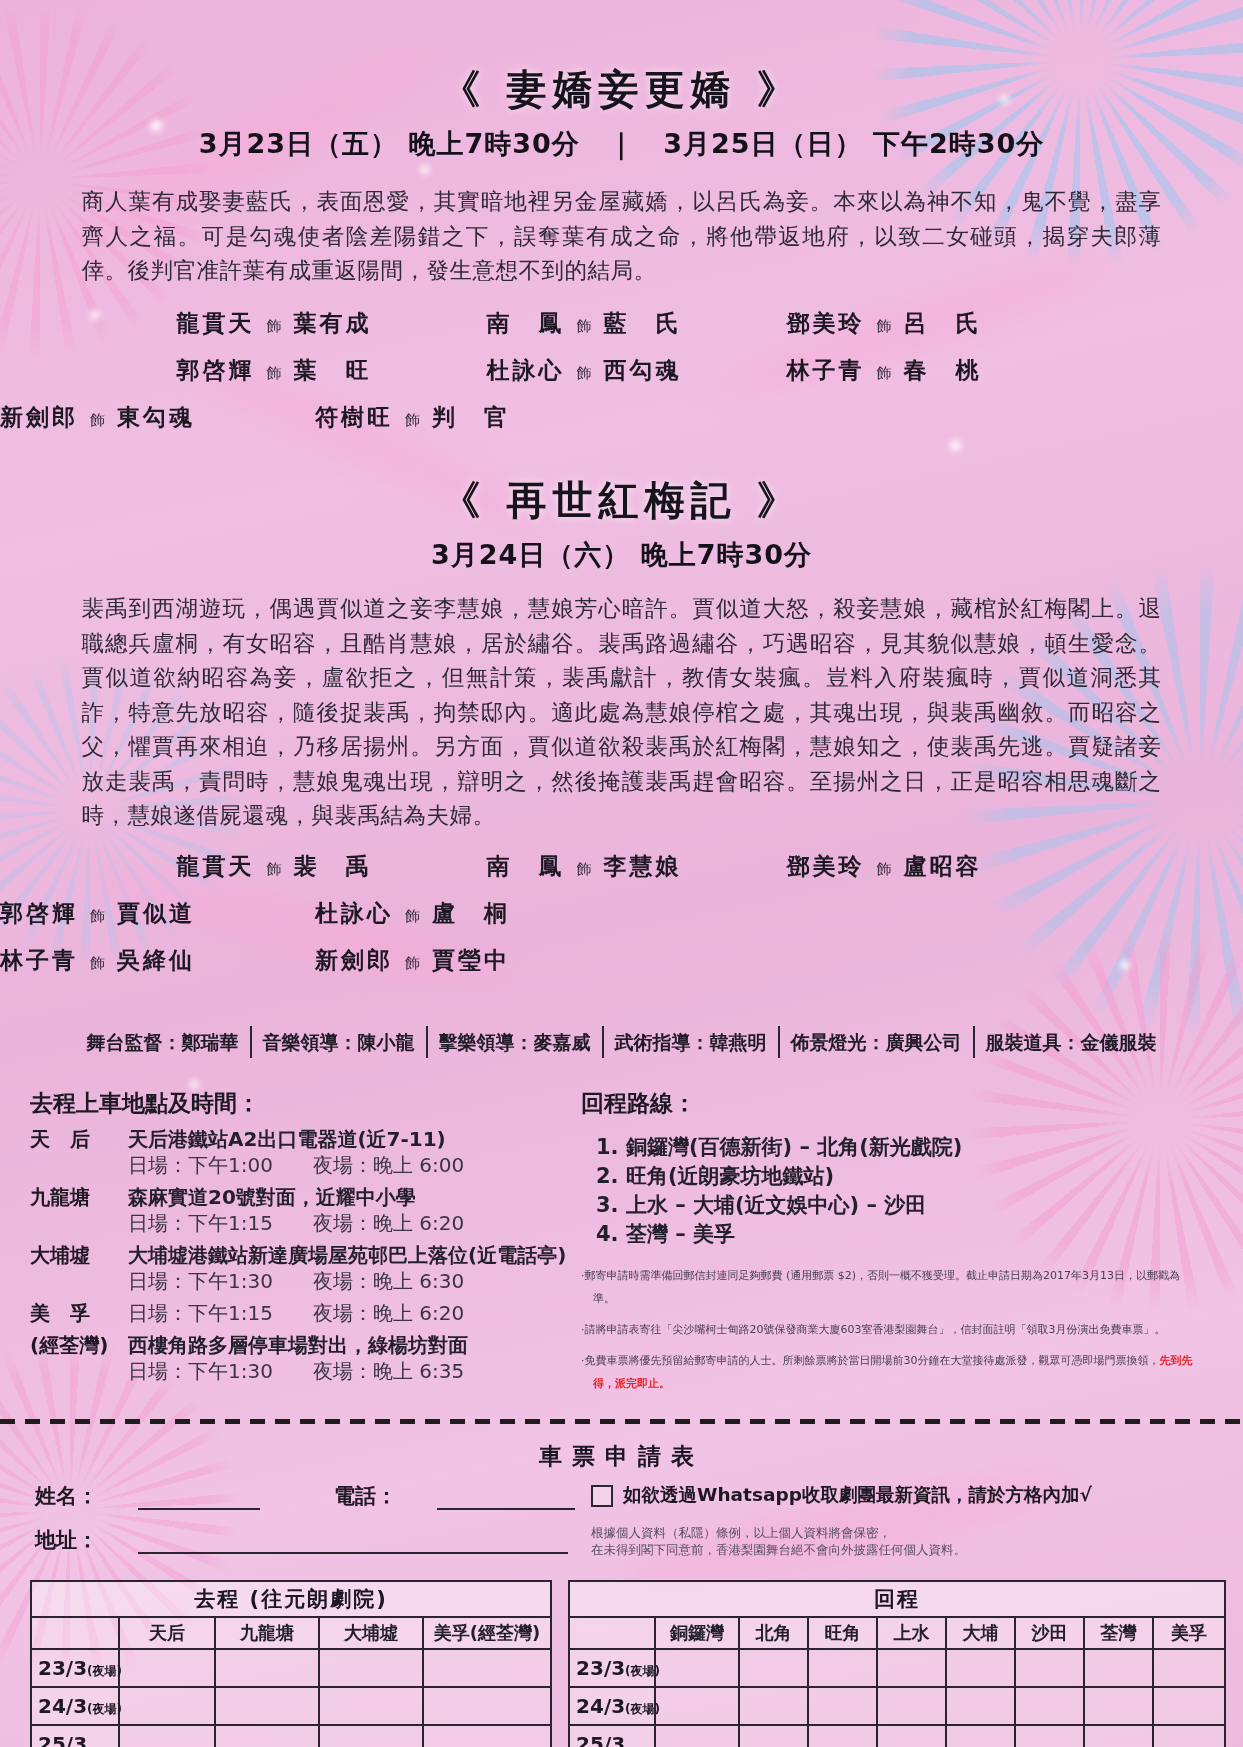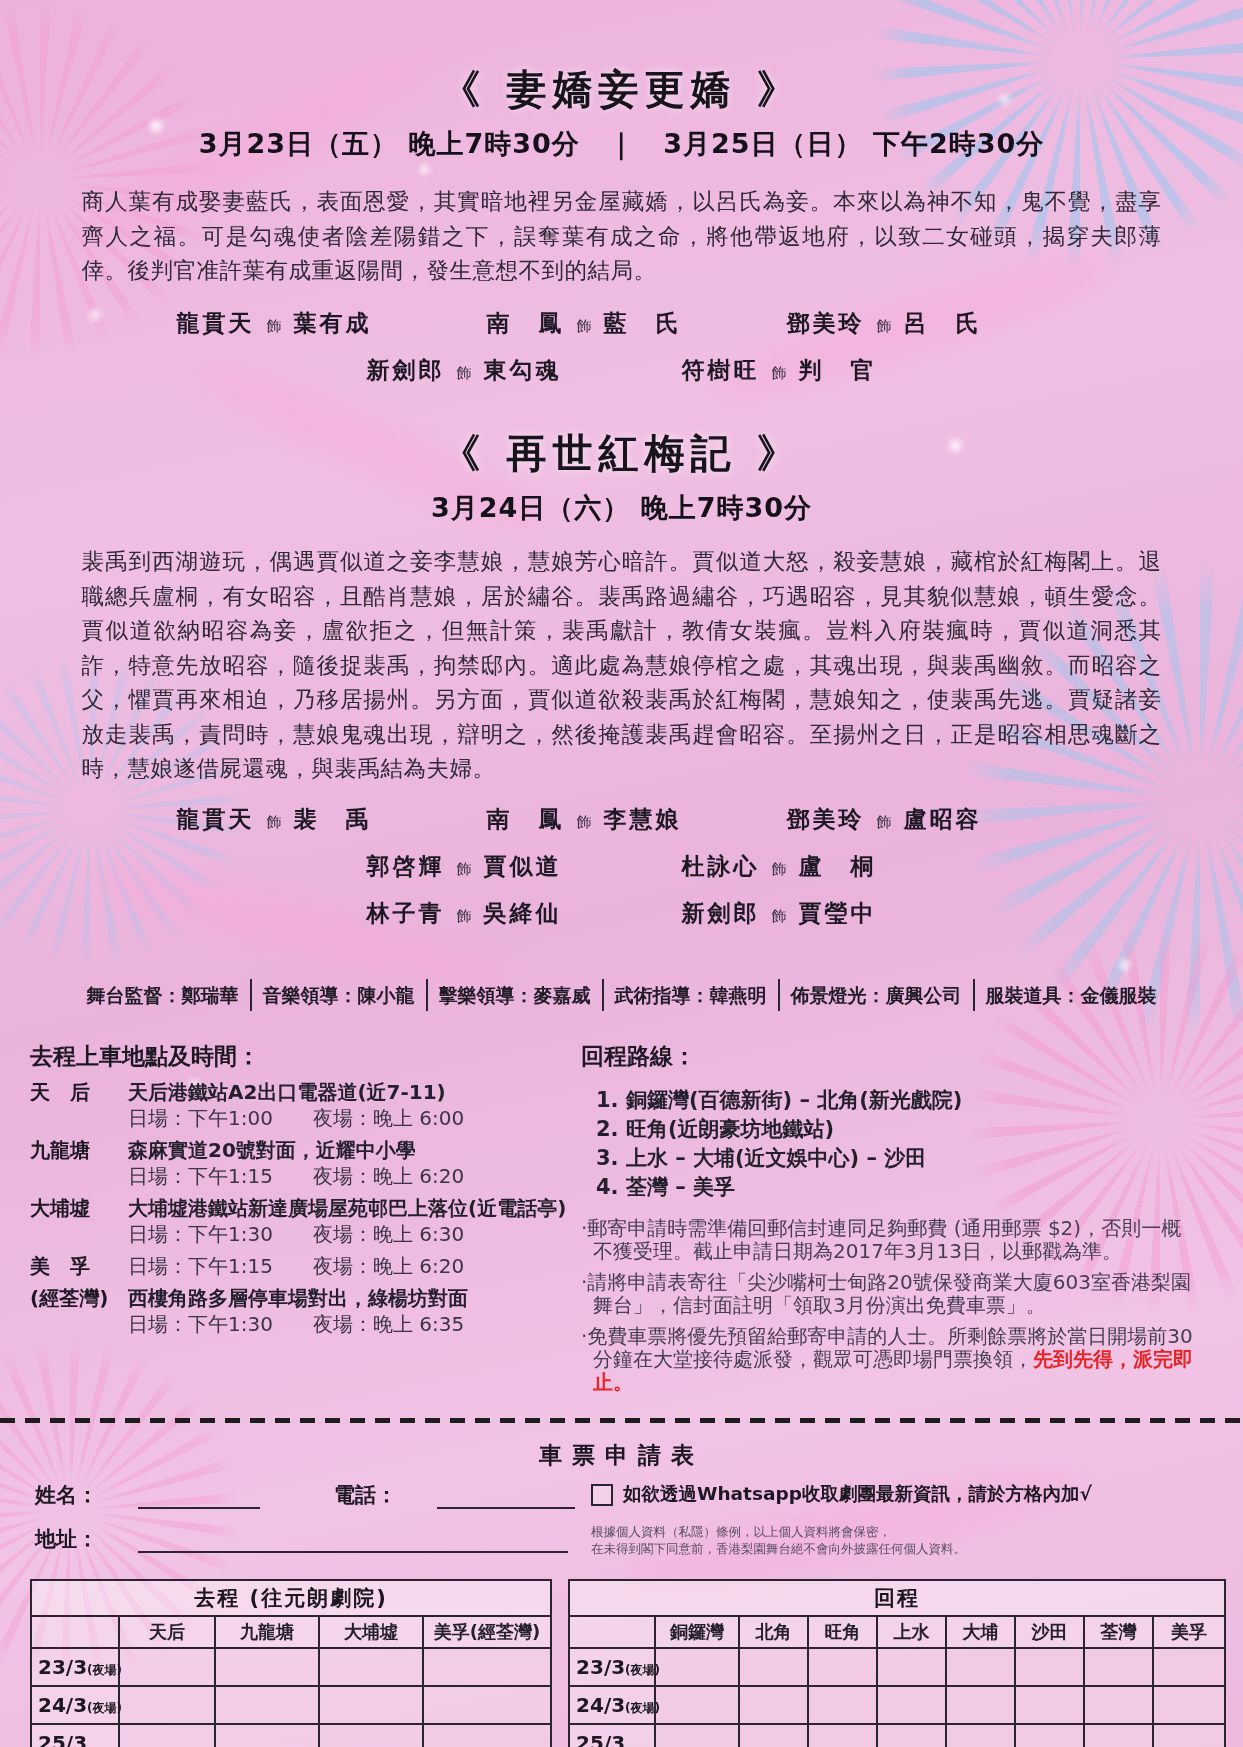--- a/index.html
+++ b/index.html
@@ -28,40 +28,40 @@
     letter-spacing:6px;color:#18141d;text-shadow:0 0 8px rgba(255,255,255,.65);}
   .t1{padding-top:66px;}
   .t2{margin-top:40px;}
   .play-date{margin-top:16px;text-align:center;font-size:27px;line-height:1.2;font-weight:900;
     color:#15111a;letter-spacing:1px;}
   .syn{width:1080px;margin:24px auto 0;font-size:22.5px;line-height:34.5px;letter-spacing:.5px;
     text-align:justify;color:#2e2936;}
   .cast{margin-top:18px;}
   .cast-grid{display:grid;grid-template-columns:310px 300px 280px;justify-content:center;
     row-gap:10px;font-size:23px;line-height:34px;}
-  .cast-flex{display:flex;justify-content:center;gap:120px;font-size:23px;line-height:34px;margin-top:10px;}
+  .cast-flex{display:flex;gap:120px;font-size:23px;line-height:34px;margin-top:10px;}
   .cast-item{white-space:nowrap;color:#1d1824;font-weight:600;letter-spacing:3px;}
   .shi{font-size:15px;font-weight:400;margin:0 12px;color:#332d3b;letter-spacing:0;}
   .credits{margin-top:46px;display:flex;justify-content:center;font-size:19px;font-weight:700;
     color:#201b27;line-height:32px;}
   .credit{padding:0 11px;white-space:nowrap;}
   .credit + .credit{border-left:2px solid #2a2431;}
   
   .cols{display:flex;margin-top:30px;padding:0 24px 0 30px;gap:16px;}
   .col-left{width:535px;flex:none;}
   .col-right{width:620px;flex:none;}
   .col-head{font-size:23px;font-weight:800;color:#1d1823;line-height:30px;margin-bottom:8px;}
   .stop{display:flex;margin-bottom:6px;}
   .station{width:98px;flex:none;font-size:20px;font-weight:800;line-height:26px;color:#1d1823;white-space:nowrap;}
   .stop-info{flex:1;}
   .loc{font-size:20px;font-weight:700;line-height:26px;color:#241f2c;white-space:nowrap;}
   .times{font-size:20px;line-height:26px;color:#3a3443;}
   .routes{list-style:none;margin:15px;padding:0;font-size:21px;font-weight:700;color:#241f2c;line-height:29px;}
   .notes{margin-top:14px;}
-  .note{margin:3px 0 8px;font-size:20px;line-height:23px;color:#453d52;
+  .note{margin:3px 0 8px;font-size:11px;line-height:23px;color:#453d52;
     padding-left:12px;text-indent:-12px;}
   .red{color:var(--accent-red,#e52528);font-weight:800;}
   
   .cutline{margin:16px 0 0;height:5px;width:100%;
     background:repeating-linear-gradient(90deg,#1d1d1d 0 15px,transparent 15px 25px);}
   .form-title{margin-top:18px;text-align:center;font-size:23px;font-weight:800;letter-spacing:10px;
     color:#1c1722;line-height:28px;}
   .formgrid{display:flex;margin-top:12px;padding:0 35px;}
   .fleft{width:540px;flex:none;}
   .frow{display:flex;align-items:flex-end;height:28px;margin-bottom:16px;gap:40px;}
@@ -121,20 +121,28 @@
       <p class="syn">商人葉有成娶妻藍氏，表面恩愛，其實暗地裡另金屋藏嬌，以呂氏為妾。本來以為神不知，鬼不覺，盡享齊人之福。可是勾魂使者陰差陽錯之下，誤奪葉有成之命，將他帶返地府，以致二女碰頭，揭穿夫郎薄倖。後判官准許葉有成重返陽間，發生意想不到的結局。</p>
       <div class="cast">
         <div class="cast-grid">
 
             <span class="cast-item"><span>龍貫天</span><span class="shi">飾</span><span>葉有成</span></span>
 
             <span class="cast-item"><span>南　鳳</span><span class="shi">飾</span><span>藍　氏</span></span>
 
             <span class="cast-item"><span>鄧美玲</span><span class="shi">飾</span><span>呂　氏</span></span>
           </div>
+        <div class="cast-grid" style="margin-top:10px;">
+
+            <span class="cast-item"><span>郭啓輝</span><span class="shi">飾</span><span>葉　旺</span></span>
+
+            <span class="cast-item"><span>杜詠心</span><span class="shi">飾</span><span>西勾魂</span></span>
+
+            <span class="cast-item"><span>林子青</span><span class="shi">飾</span><span>春　桃</span></span>
+          </div>
         <div class="cast-flex">
 
             <span class="cast-item"><span>新劍郎</span><span class="shi">飾</span><span>東勾魂</span></span>
 
             <span class="cast-item"><span>符樹旺</span><span class="shi">飾</span><span>判　官</span></span>
           </div>
       </div>
     </section>
 
     <section>

